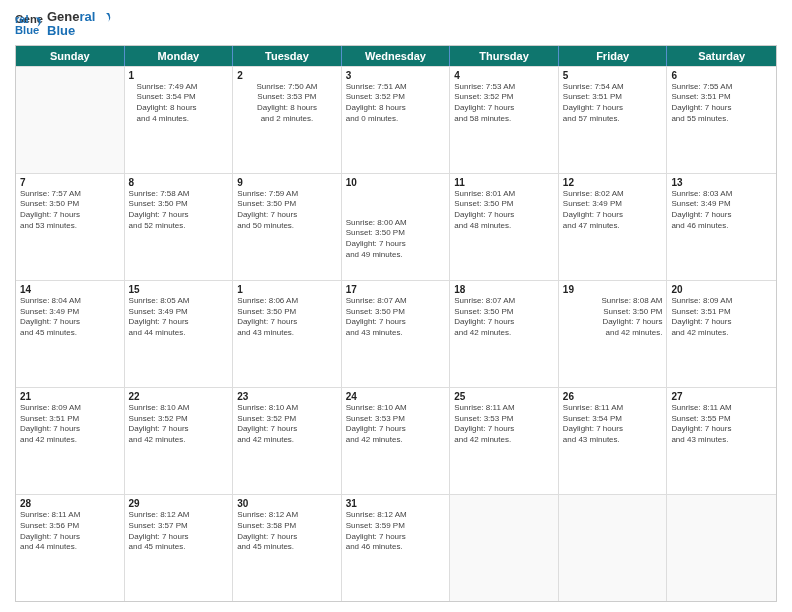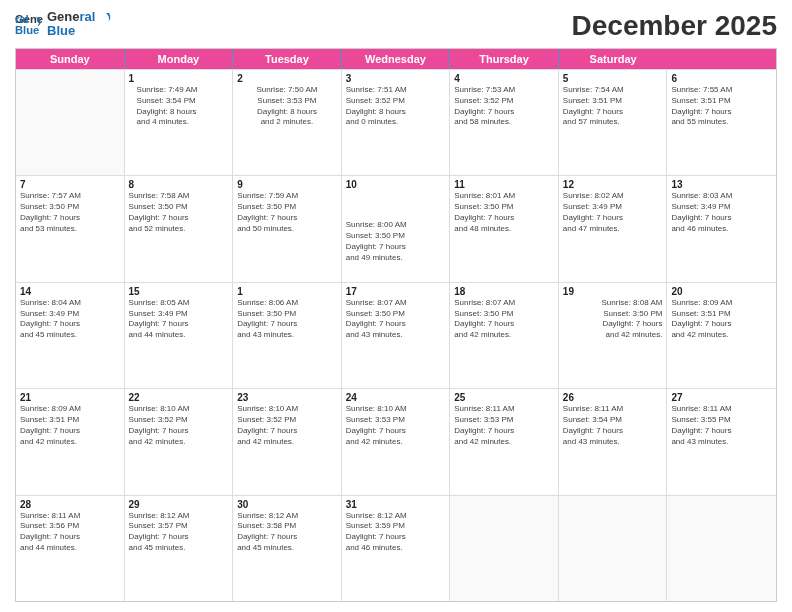--- a/index.html
+++ b/index.html
@@ -46,21 +46,21 @@
     }
     .calendar {
       flex: 1;
       display: flex;
       flex-direction: column;
       border: 1px solid #ccc;
     }
     .cal-header {
       display: grid;
       grid-template-columns: repeat(7, 1fr);
-      background: #ec4899;
+      background: #0f766e;
     }
     .cal-header-cell {
       color: #fff;
       font-size: 11px;
       font-weight: bold;
       text-align: center;
       padding: 4px 2px;
       border-right: 1px solid #5590cc;
     }
     .cal-header-cell:last-child { border-right: none; }
@@ -111,31 +111,31 @@
         <text x="0" y="26" font-size="12" font-weight="bold" fill="#1a6fb5">Blue</text>
       </svg>
       <div style="display:flex;flex-direction:column;line-height:1.1">
         <span style="font-size:13px;font-weight:bold;color:#333;">Gene<span style="color:#1a6fb5;">ral</span> <svg style="display:inline;vertical-align:middle" width="14" height="10" viewBox="0 0 14 10">
               <path d="M7 0 Q12 4 9 9 Q13 5 10 0 Z" fill="#1a6fb5"></path>
             </svg></span>
         <span style="font-size:13px;font-weight:bold;color:#1a6fb5;">Blue</span>
       </div>
     </div>
     <div class="title-block">
-      <div class="month-title">December 2025</div>
     </div>
   </div>
 
   <div class="calendar">
     <div class="cal-header">
     <div class="cal-header-cell">Sunday</div>
         <div class="cal-header-cell">Monday</div>
         <div class="cal-header-cell">Tuesday</div>
         <div class="cal-header-cell">Wednesday</div>
         <div class="cal-header-cell">Thursday</div>
+        <div class="cal-header-cell">Friday</div>
         <div class="cal-header-cell">Saturday</div>
       </div>
     <div class="cal-body">
     <div class="cal-row">
           <div class="cal-cell empty"></div>
           <div class="cal-cell">
             <div class="day-num">1</div>
             <div class="day-info" style="white-space: pre-line; margin-left: 8px;">Sunrise: 7:49 AM
 Sunset: 3:54 PM
 Daylight: 8 hours

